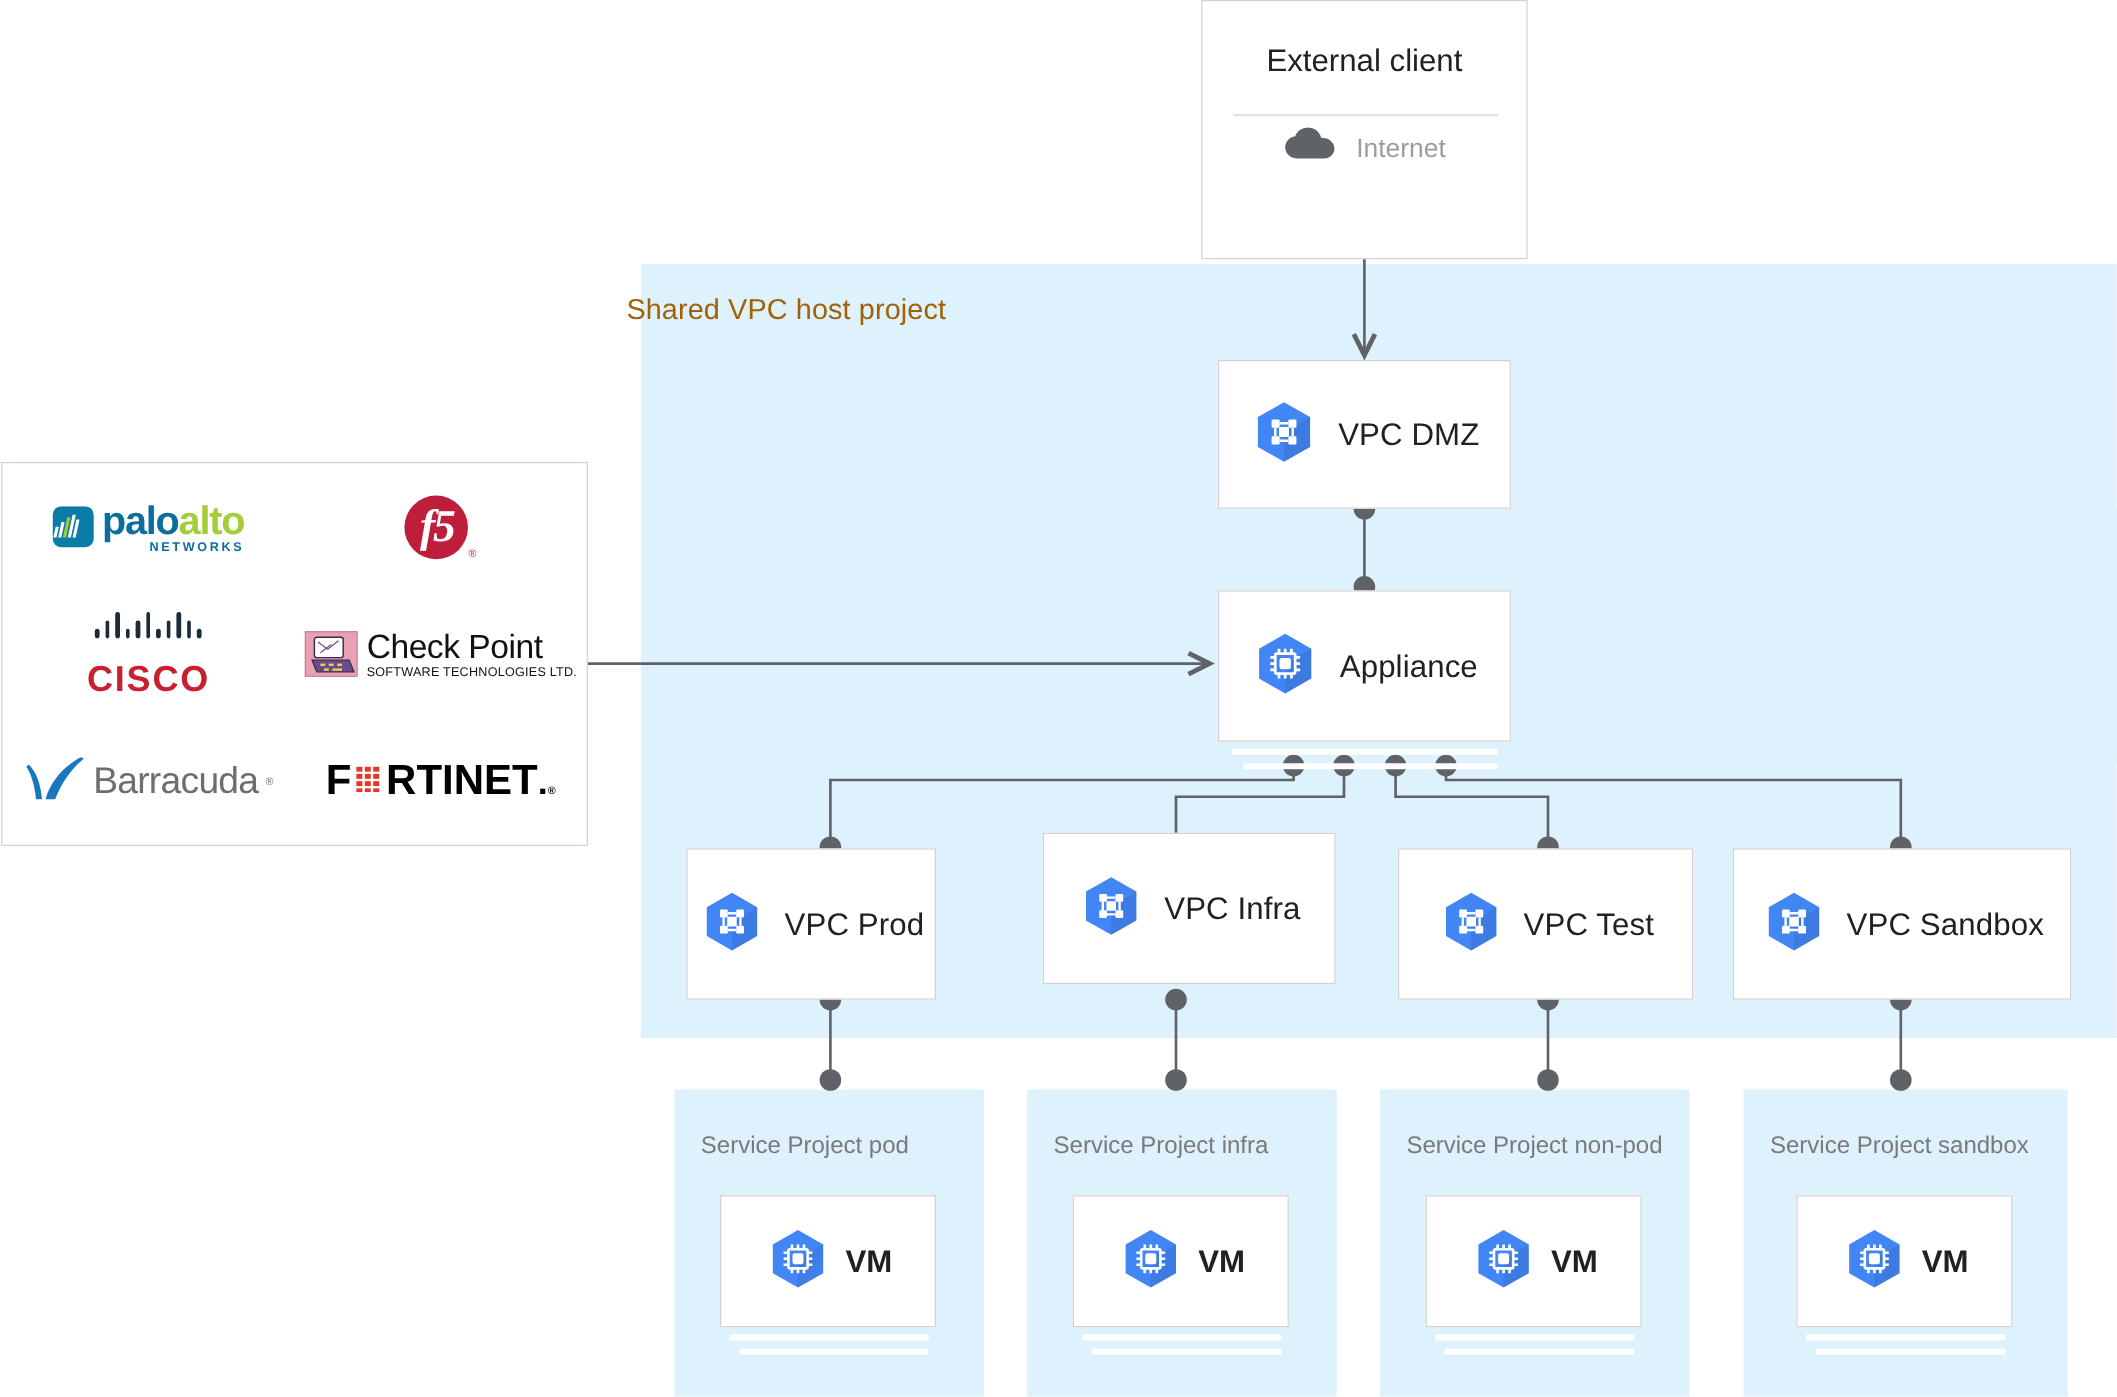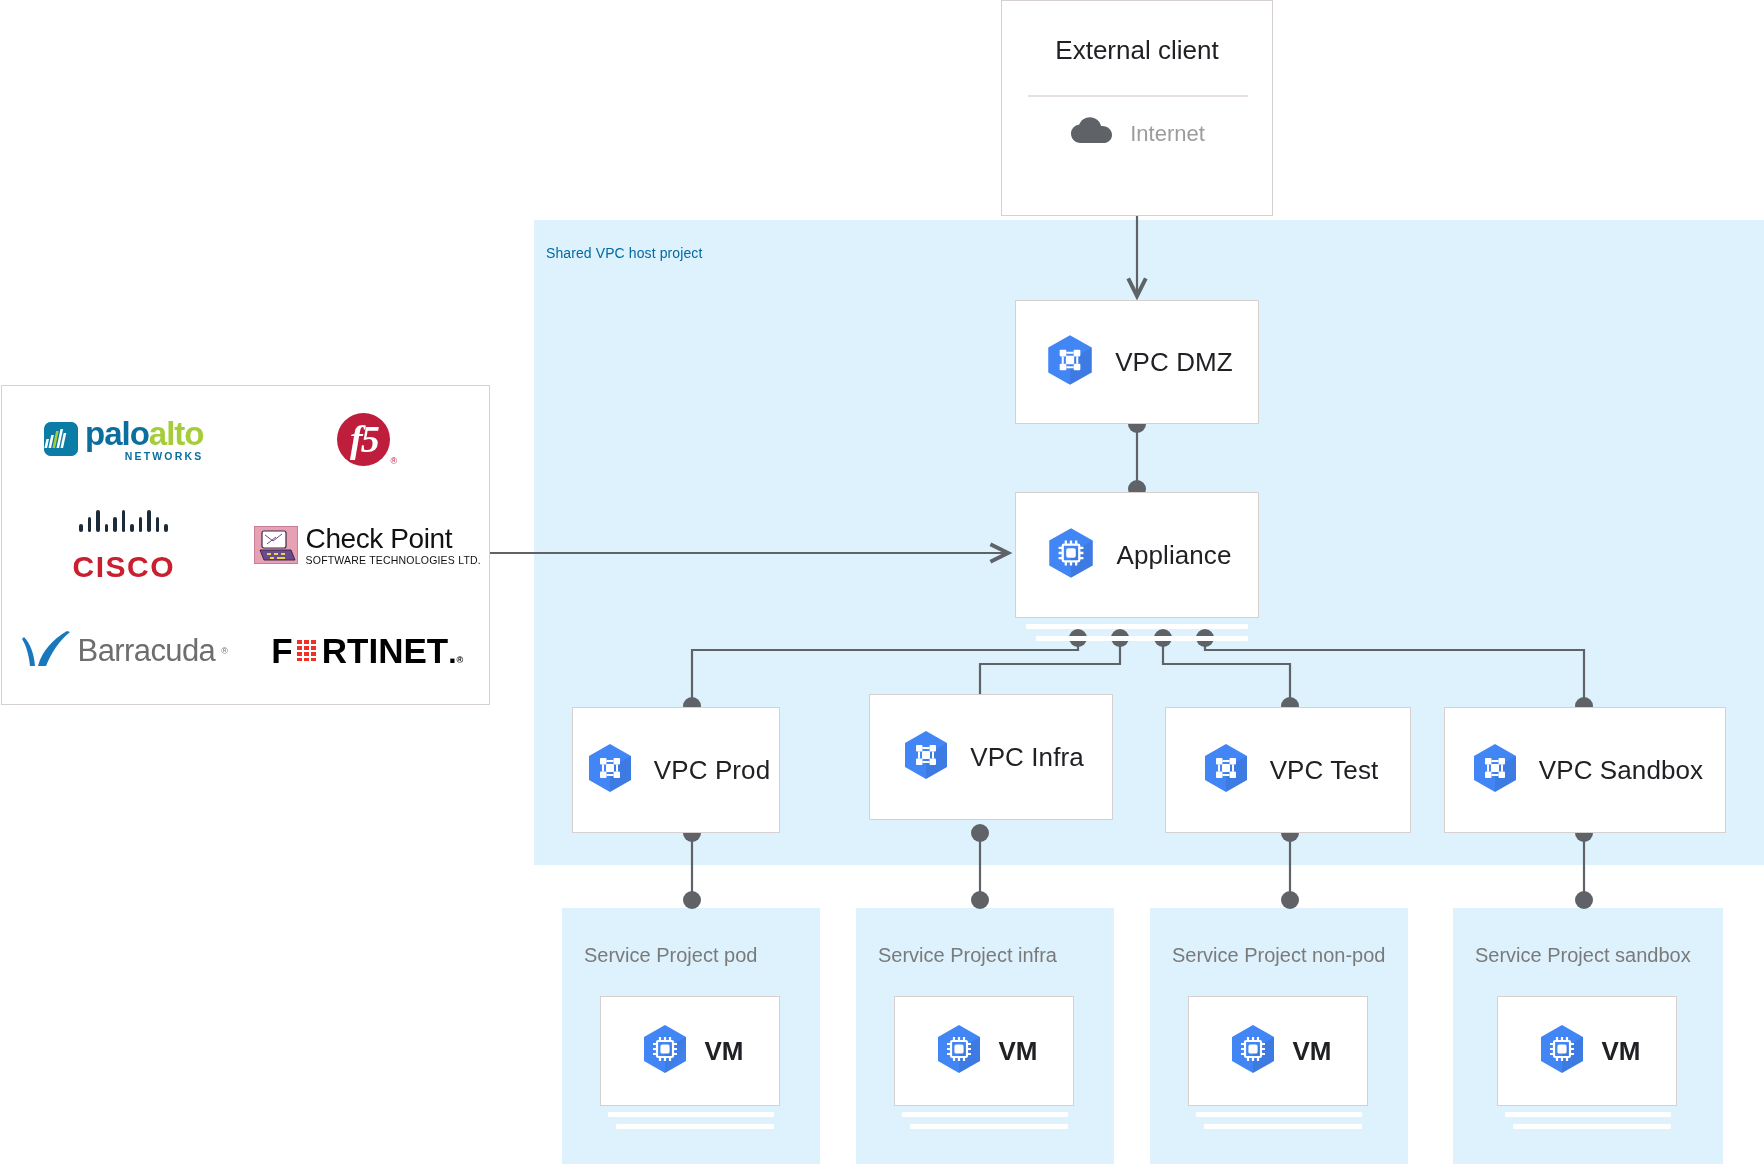--- a/index.html
+++ b/index.html
@@ -21,24 +21,24 @@
   .shared-vpc-region {
     position: absolute;
     left: 534px;
     top: 220px;
     width: 1230px;
     height: 645px;
     background: #DDF2FC;
   }
   .shared-vpc-label {
     position: absolute;
-    left: 546px;
+    left: 522px;
     top: 245px;
-    font-size: 14px;
-    color: #0369a1;
+    font-size: 24px;
+    color: #a16207;
     letter-spacing: 0.1px;
     white-space: nowrap;
   }
 
   
   .node {
     position: absolute;
     background: #ffffff;
     border: 1px solid #D6D1CE;
     display: flex;
@@ -80,21 +80,21 @@
     position: absolute;
     left: 26px;
     top: 94px;
     width: 220px;
     height: 2px;
     background: #E6E1DE;
   }
   .ext-internet-row {
     position: absolute;
     left: 0;
-    top: 116px;
+    top: 105px;
     width: 100%;
     display: flex;
     align-items: center;
     justify-content: center;
     gap: 17px;
   }
   .internet-label {
     font-size: 22px;
     color: #9C9C9C;
   }

